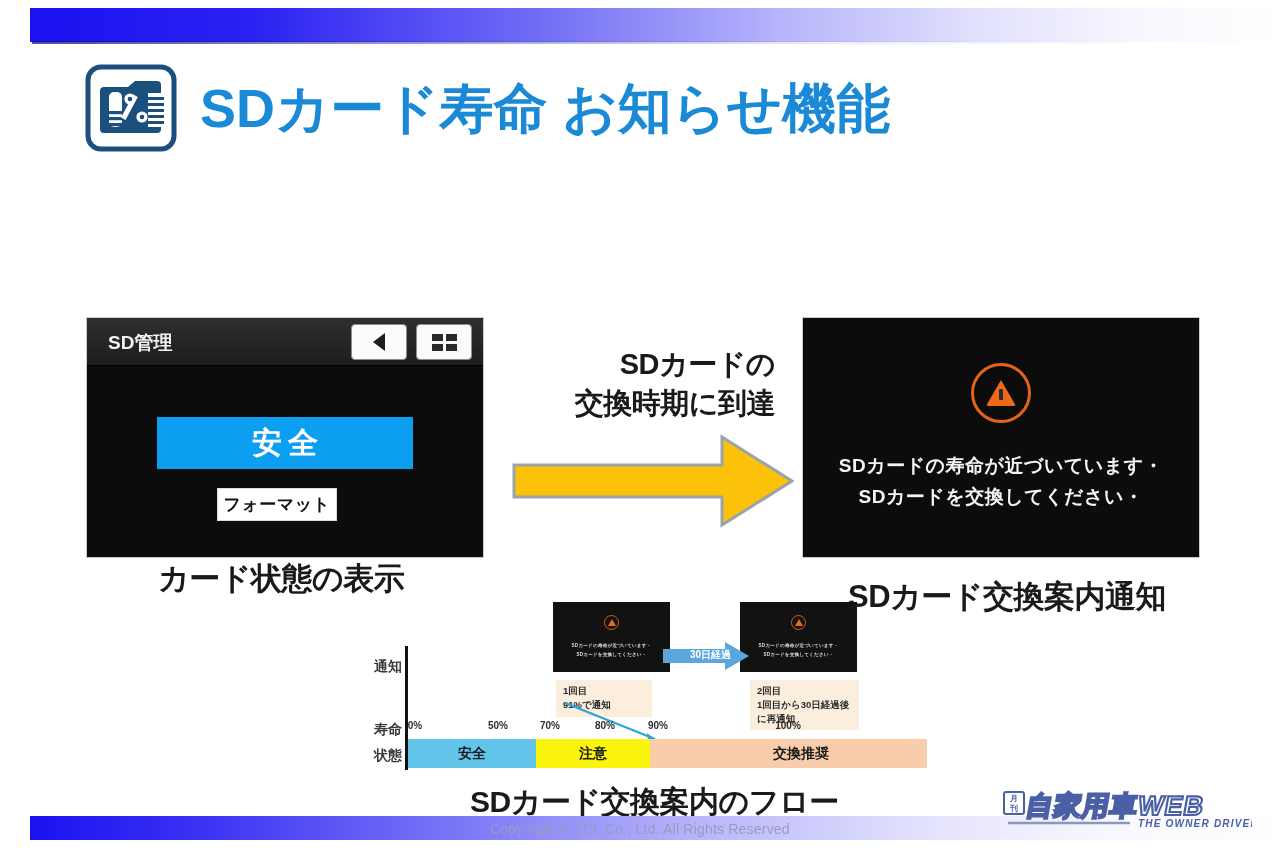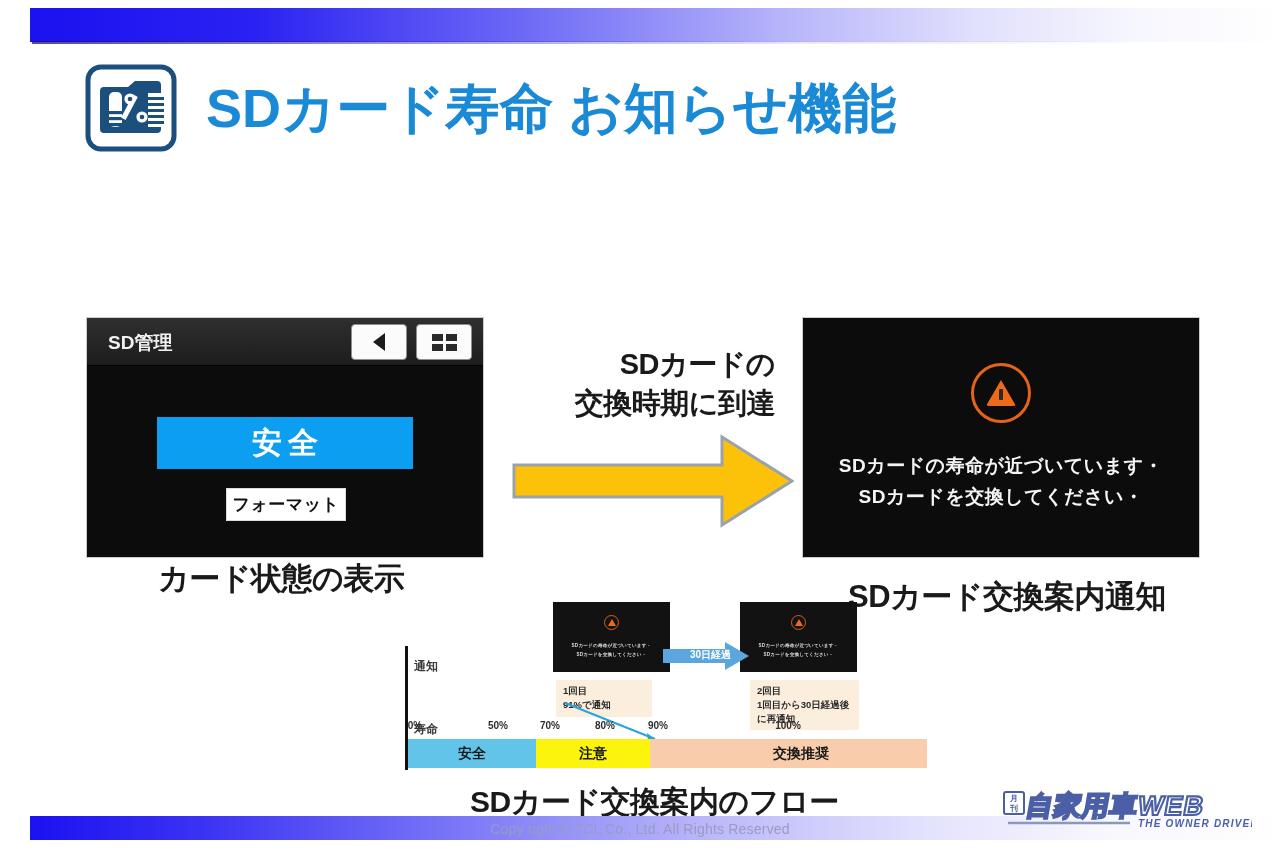--- a/index.html
+++ b/index.html
@@ -46,21 +46,21 @@
     background: linear-gradient(to right, #1a12f0 0%, #3b33f3 14%, #7a76f7 34%, #bcbafa 55%, #e4e3fd 72%, #f7f7fe 86%, #ffffff 100%);
   }
 
   
   .header {
     position: absolute;
     left: 84px;
     top: 64px;
     display: flex;
     align-items: center;
-    gap: 28px;
+    gap: 22px;
   }
   .sd-icon {
     width: 94px;
     height: 88px;
     flex: none;
   }
   .header-title {
     font-size: 54px;
     font-weight: bold;
     color: #1b8ad6;
@@ -156,21 +156,21 @@
   }
   .status-bar span {
     color: #ffffff;
     font-size: 30px;
     font-weight: bold;
     letter-spacing: 6px;
     text-indent: 6px;
   }
   .format-btn {
     position: absolute;
-    left: 139px;
+    left: 130px;
     top: 170px;
     width: 118px;
     height: 31px;
     background: #ffffff;
     border: 1px solid #dcdcdc;
     display: flex;
     align-items: center;
     justify-content: center;
   }
   .format-btn span {
@@ -262,25 +262,24 @@
   .axis-line {
     position: absolute;
     left: 35px;
     top: 50px;
     width: 3px;
     height: 124px;
     background: #111;
   }
   .flow-rowlabel {
     position: absolute;
-    font-size: 12px;
+    font-size: 14px;
     font-weight: bold;
     color: #3a3a3a;
     letter-spacing: 0px;
-    margin-left: 40px;
   }
   .rl-notify { left: 4px; top: 62px; }
   .rl-life   { left: 4px; top: 125px; }
   .rl-state  { left: 4px; top: 151px; }
 
   .seg {
     position: absolute;
     top: 143px;
     height: 29px;
     display: flex;

